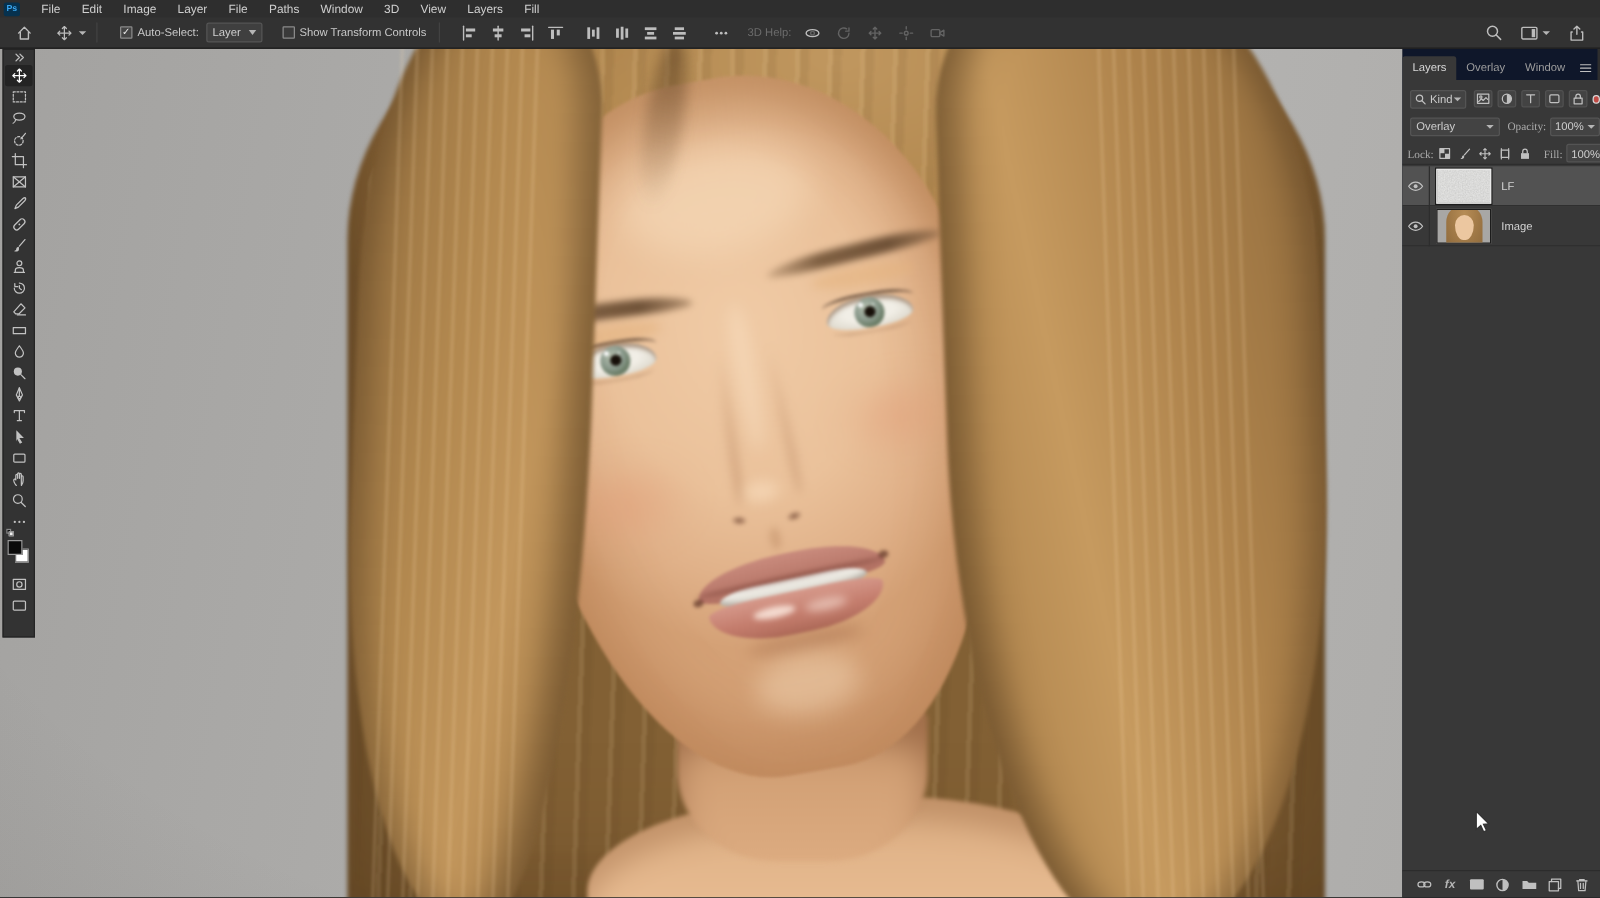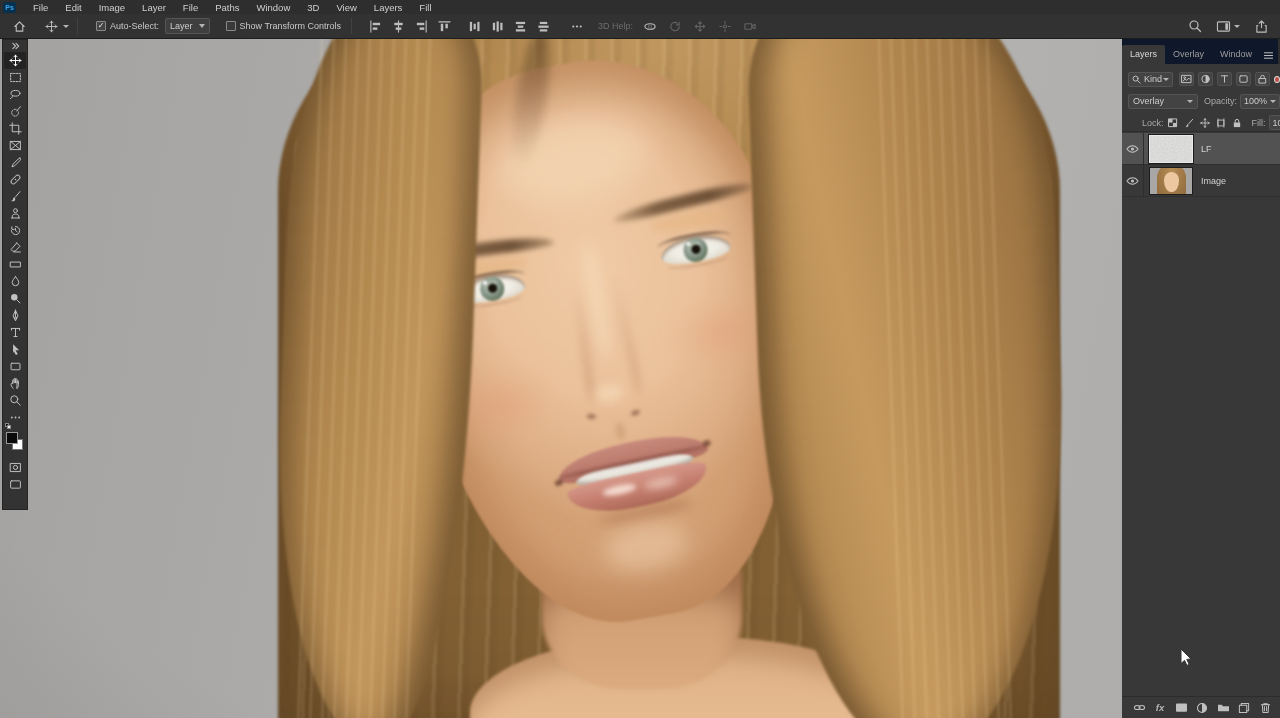--- a/index.html
+++ b/index.html
@@ -175,21 +175,21 @@
   .kind-combo { display:flex; align-items:center; background:#434343; border:1px solid #545454; border-radius:2px;
                 height:15px; margin-left:6px; padding:0 3px; width:56px; color:#cdcdcd; font-size:9px; }
   .filter-ics { display:flex; align-items:center; gap:4px; margin-left:6px; }
   .fic { width:15px; height:14px; display:flex; align-items:center; justify-content:center;
          background:#434343; border:1px solid #515151; border-radius:2px; }
   .red-dot { width:7px; height:7px; border-radius:50%; background:#c14b45; border:1px solid #d8d8d8; margin-left:4px; }
   .blend-combo { display:flex; align-items:center; background:#434343; border:1px solid #545454; border-radius:2px;
                  height:15px; margin-left:6px; padding:0 4px; width:78px; color:#cdcdcd; font-size:9px; }
   .pct { display:flex; align-items:center; background:#434343; border:1px solid #545454; border-radius:2px;
          height:15px; padding:0 3px; color:#cdcdcd; font-size:9px; margin-left:3px; }
-  .plabel { color:#a9a9a9; font-size:9px; margin-left:6px; }
+  .plabel { color:#a9a9a9; font-size:9px; margin-left:6px;font-family:Liberation Serif, serif; }
   .lock-ics { display:flex; align-items:center; gap:6px; margin-left:4px; }
   .layerlist { position:absolute; left:0; top:69px; width:158px; }
   .lrow { position:relative; width:158px; height:32px; display:flex; align-items:center;
           border-bottom:1px solid #2f2f2f; }
   .lrow.selected { background:#525252; }
   .eyecell { width:22px; height:32px; display:flex; align-items:center; justify-content:center;
              border-right:1px solid #2d2d2d; }
   .thumb { width:44px; height:28px; margin-left:5px; position:relative; background:#a8a7a5; overflow:hidden;
            border:1px solid #1c1c1c; }
   .thumb.framed { border:1px solid #e9e9e9; box-shadow:0 0 0 1px #1c1c1c; }
@@ -653,21 +653,21 @@
           <span>Overlay</span>
           <div class="chev small" style="margin-left:auto"></div>
         </div>
         <span class="plabel">Opacity:</span>
         <div class="pct">
           <span>100%</span>
           <div class="chev small"></div>
         </div>
       </div>
       <div class="prow row-lock">
-        <span class="plabel" style="margin-left:20px">Lock:</span>
+        <span class="plabel" style="margin-left:4px">Lock:</span>
         <div class="lock-ics">
           <svg class="pi" width="10" height="10" viewBox="0 0 11 11">
               <rect class="fl" x="1" y="1" width="4" height="4"></rect>
               <rect class="fl" x="5.5" y="5.5" width="4" height="4"></rect>
               <rect x="1" y="1" width="8.5" height="8.5"></rect>
             </svg>
           <svg class="pi" width="10" height="10" viewBox="0 0 11 11">
               <path d="M9.5 1.5L5 6.5"></path>
               <path class="fl" d="M4.6 6.8c-1 0-1.7.7-1.7 1.6 0 .8-.6 1.2-1.4 1.2 1 .8 2.8.5 3.2-.7.2-.6 0-2.1-.1-2.1z"></path>
             </svg>

